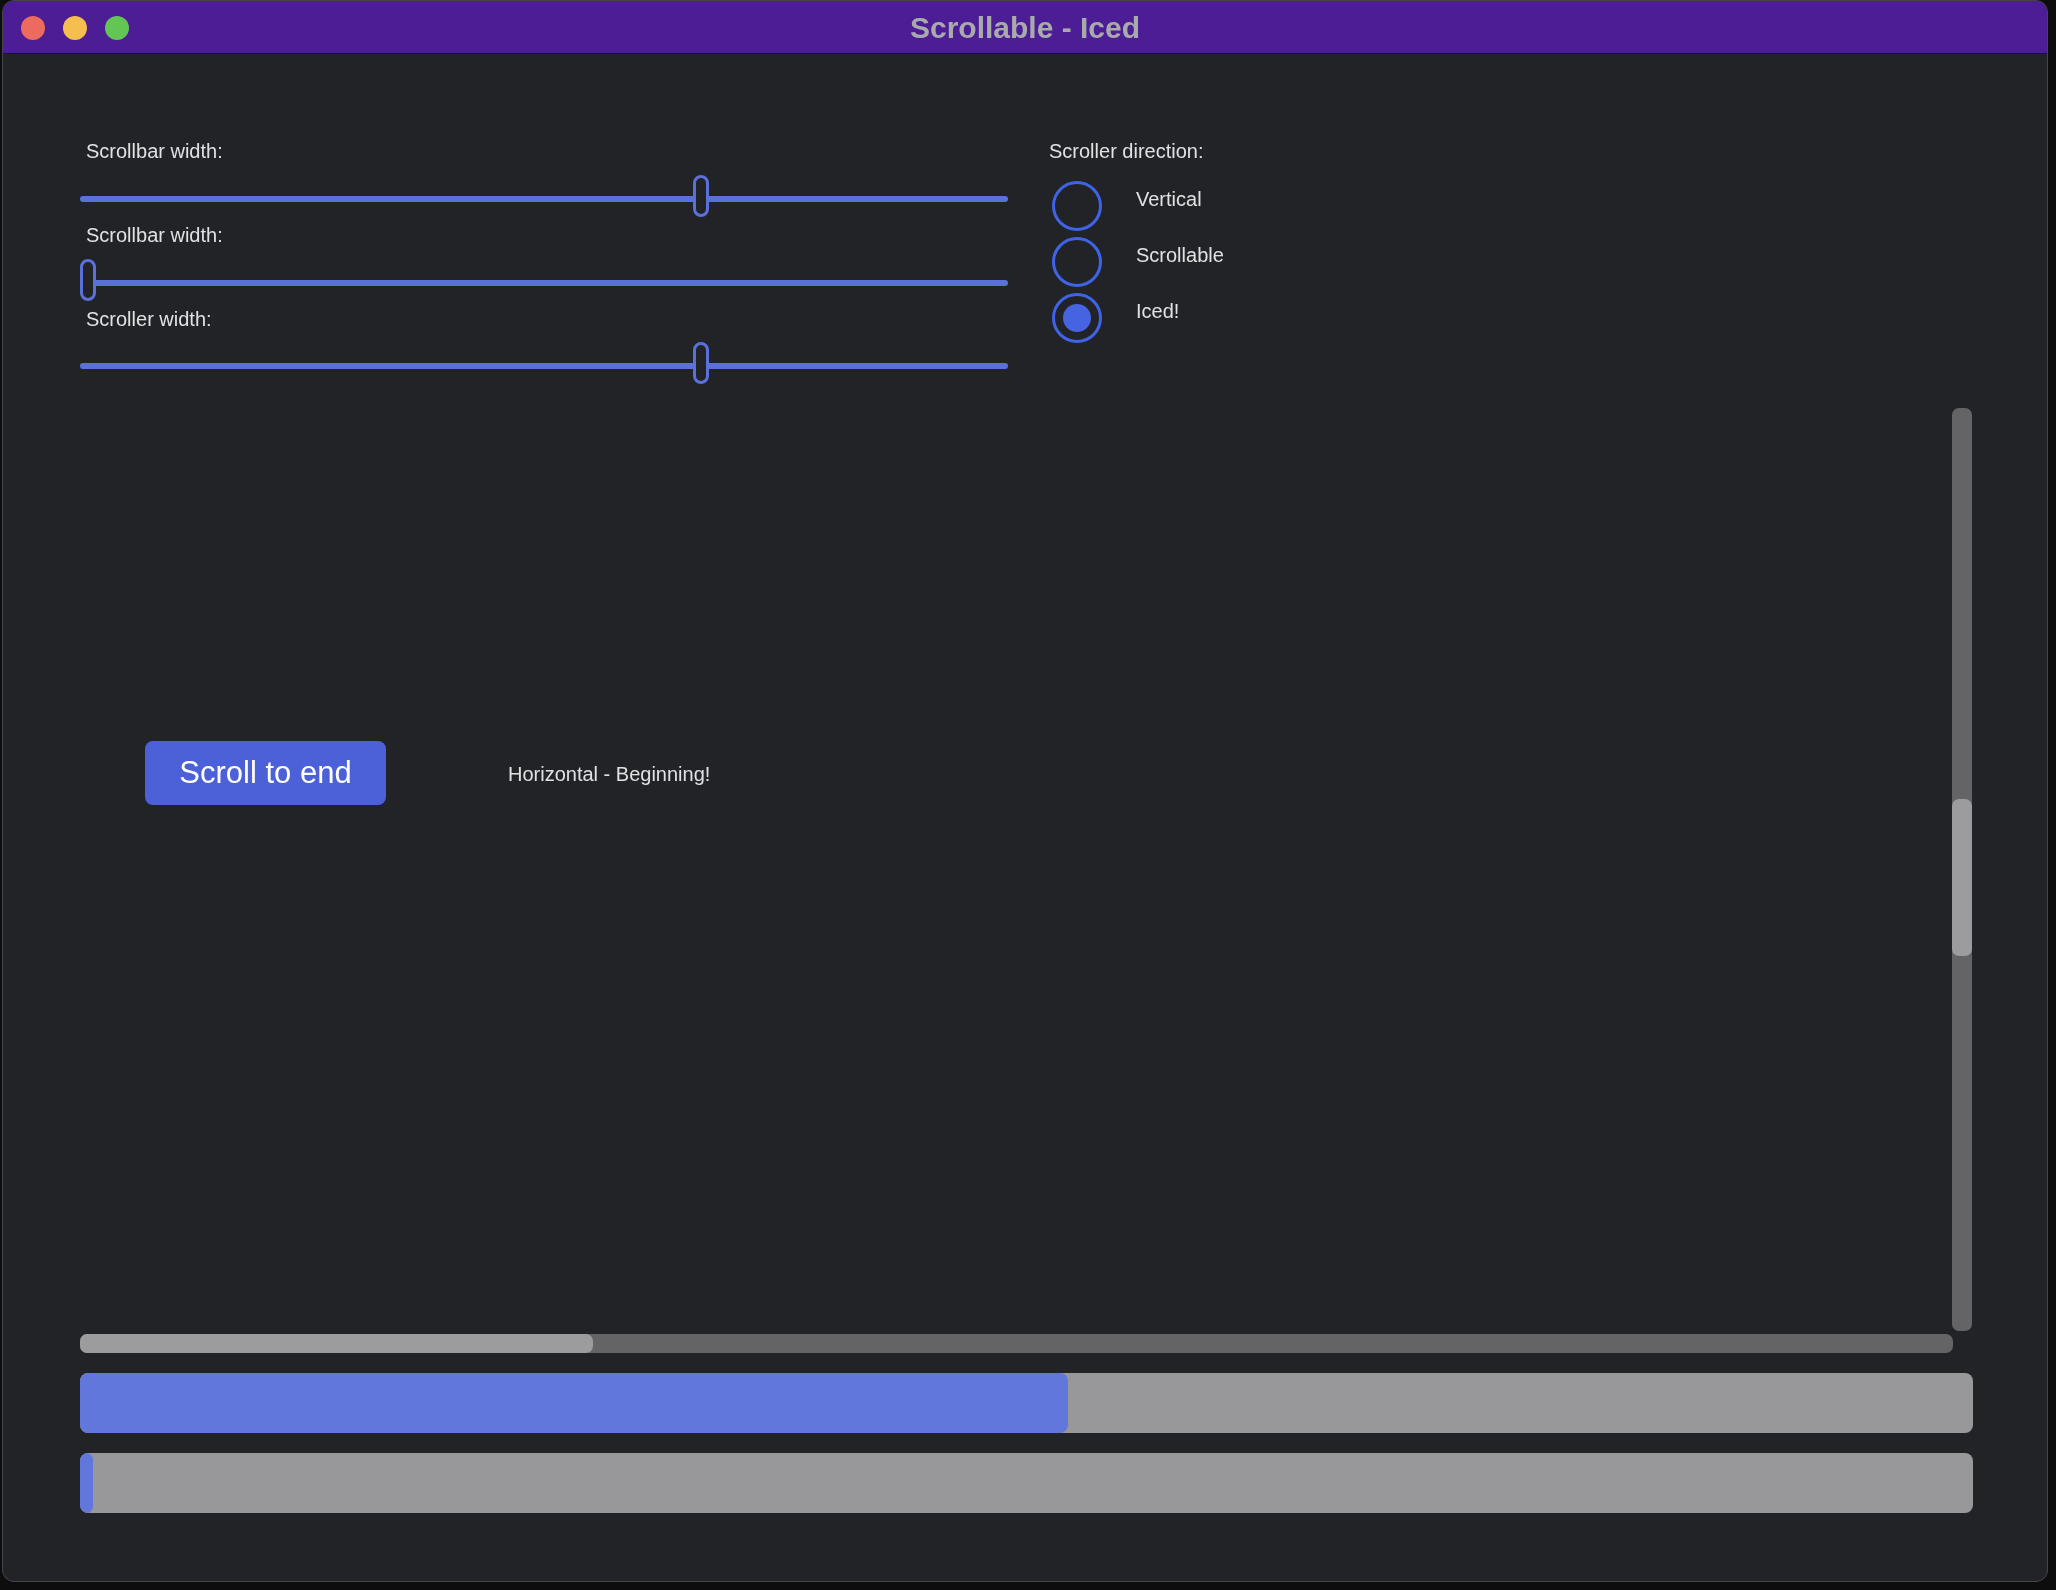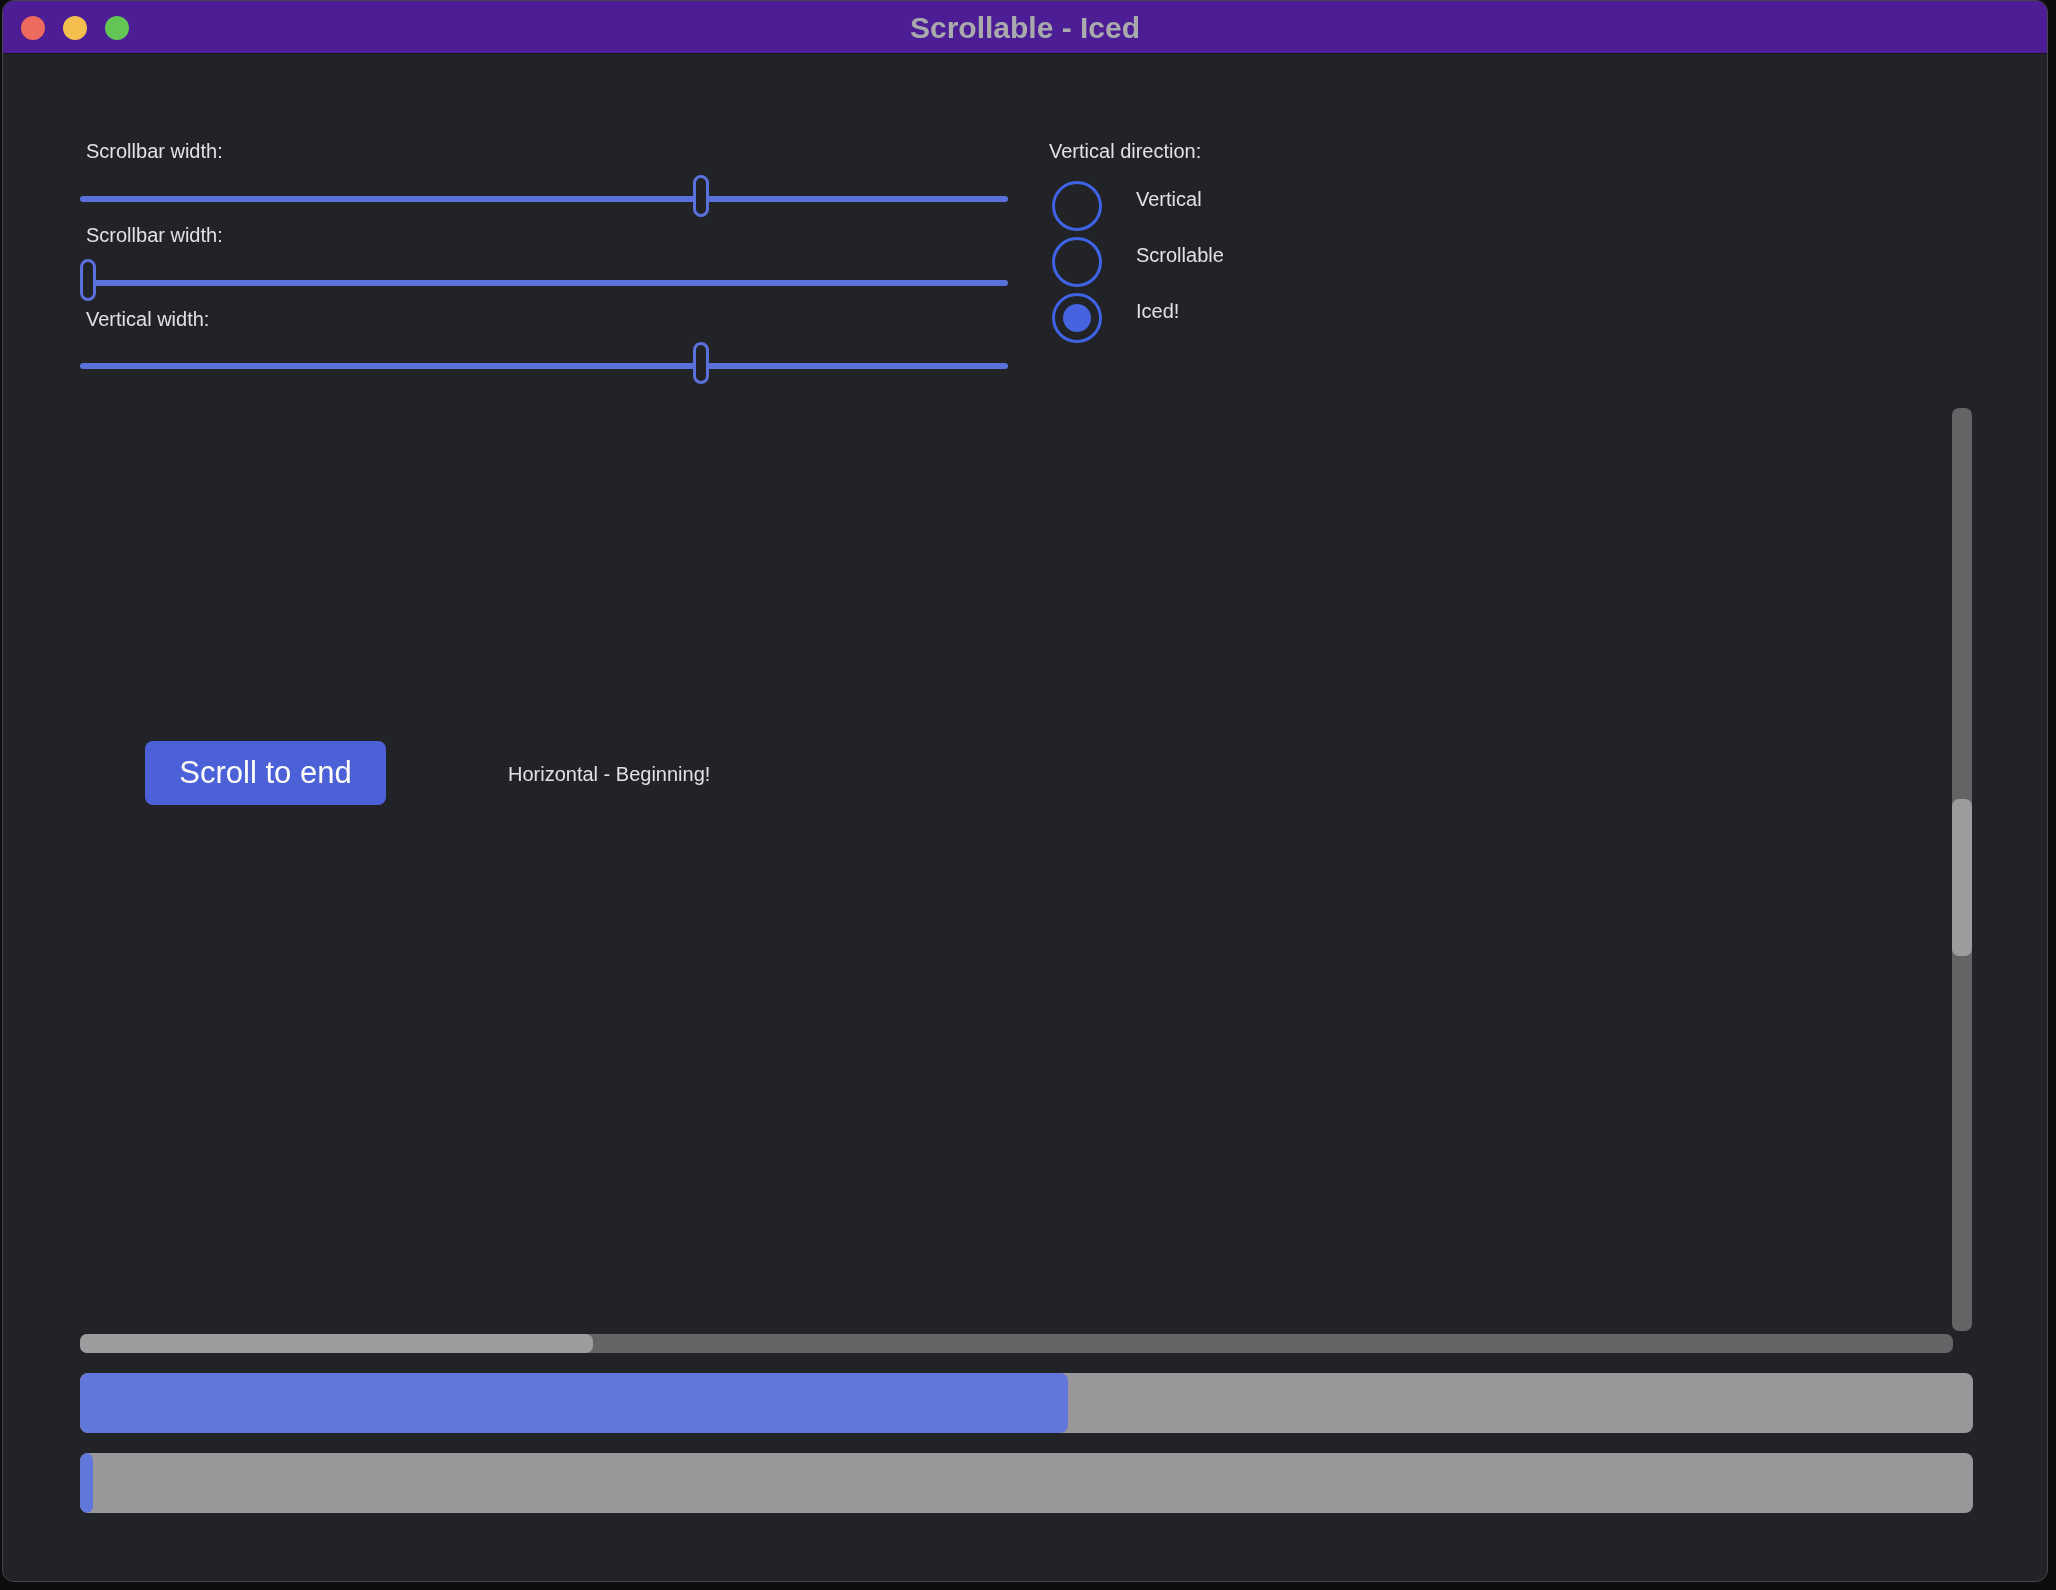--- a/index.html
+++ b/index.html
@@ -86,26 +86,26 @@
   <div class="label" style="left:83px; top:139px;">Scrollbar width:</div>
   <div class="slider-rail" style="top:195px;">
     <div class="slider-thumb slider-thumb-js" style="top: -21px; left: 612.864px;"></div>
   </div>
 
   <div class="label" style="left:83px; top:223px;">Scrollbar width:</div>
   <div class="slider-rail" style="top:279px;">
     <div class="slider-thumb slider-thumb-js" style="top: -21px; left: 0px;"></div>
   </div>
 
-  <div class="label" style="left:83px; top:307px;">Vertical width:</div>
+  <div class="label" style="left:83px; top:307px;">Scroller width:</div>
   <div class="slider-rail" style="top:362px;">
     <div class="slider-thumb slider-thumb-js" style="top: -21px; left: 612.864px;"></div>
   </div>
 
-  <div class="label" style="left:1046px; top:139px;">Vertical direction:</div>
+  <div class="label" style="left:1046px; top:139px;">Scroller direction:</div>
 
   <div class="radio-circle radio-js" style="top:180px;"></div>
   <div class="label radio-label" style="top:187px;">Vertical</div>
 
   <div class="radio-circle radio-js" style="top:236px;"></div>
   <div class="label radio-label" style="top:243px;">Scrollable</div>
 
   <div class="radio-circle radio-js selected" style="top:292px;">
       <span class="radio-dot"></span>
     </div>

